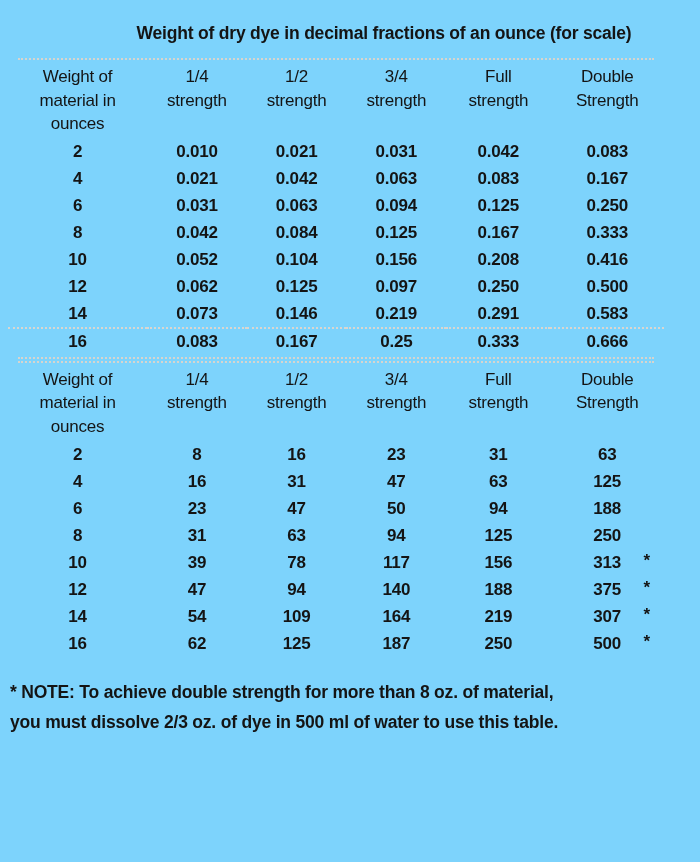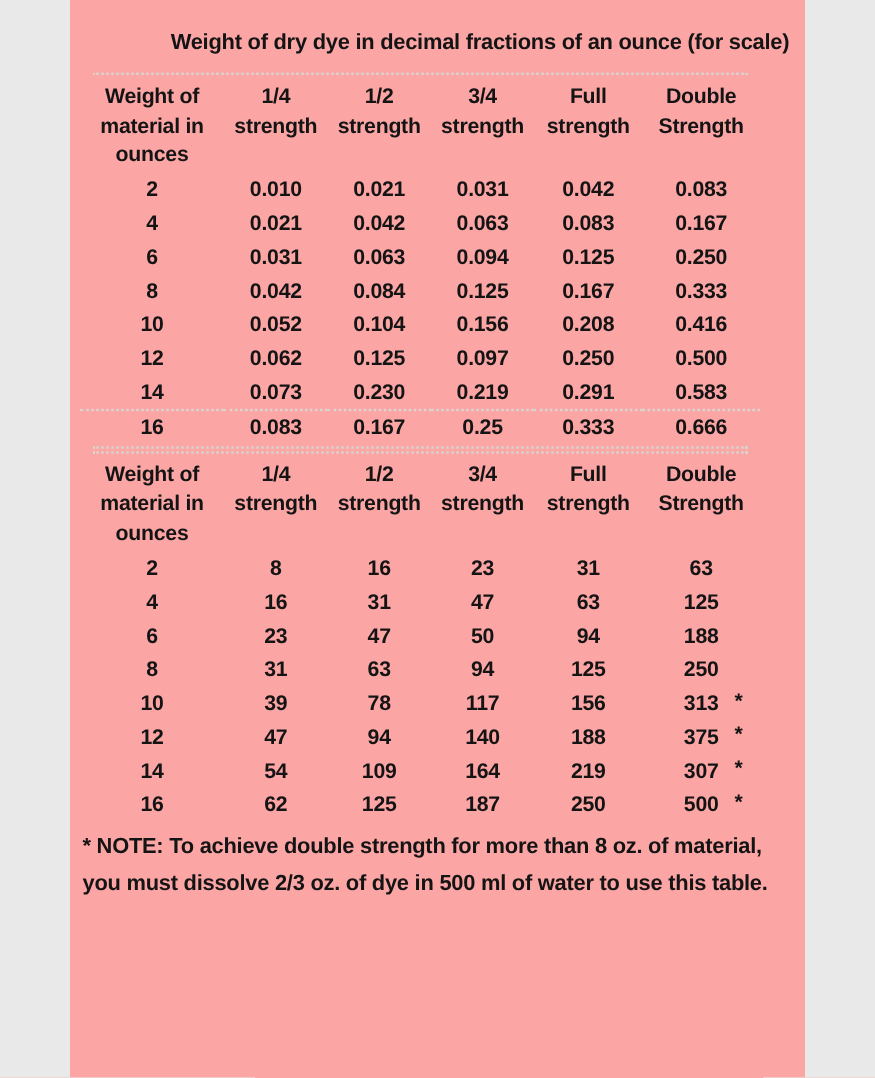--- a/index.html
+++ b/index.html
@@ -1,22 +1,22 @@
 <!DOCTYPE html>
 <html><head>
 <meta charset="utf-8">
 <style>
   * { margin: 0; padding: 0; box-sizing: border-box; }
   html, body { background: #e9e9e9; }
   .page {
     position: relative;
-    width: 588px;
+    width: 700px;
     height: 862px;
     margin: 0 auto;
-    background: #fca5a5;
+    background: #7dd3fc;
     color: #141414;
     font-family: "Liberation Sans", sans-serif;
     font-weight: bold;
     overflow: hidden;
   }
   .title1 {
     padding-top: 22px;
     padding-left: 68px;
     text-align: center;
     font-size: 17.5px;
@@ -52,39 +52,39 @@
   col.c5 { width: 15.9%; }
   col.c6 { width: 17.3%; }
   th {
     vertical-align: top;
     font-size: 17px;
     line-height: 23.5px;
     white-space: pre-line;
     padding-top: 5px;
     padding-bottom: 3px;
     letter-spacing: -0.2px;
-    font-weight: bold;
+    font-weight: normal;
   }
   td {
     position: relative;
     text-align: center;
     font-size: 17px;
     height: 27px;
     vertical-align: middle;
     letter-spacing: -0.2px;
   }
   tr.rule-top td { border-top: 2px dotted #d9d6d0; }
   .star {
     position: absolute;
     right: 14px;
     top: 2px;
     font-size: 17px;
   }
   .footnote {
-    margin-top: 4px;
+    margin-top: 20px;
     padding-left: 10px;
     font-size: 17.5px;
     line-height: 30px;
     letter-spacing: -0.2px;
   }
 </style>
 </head>
 <body>
 
 <div class="page">
@@ -164,21 +164,21 @@
             <td><span>12</span></td>
             <td><span>0.062</span></td>
             <td><span>0.125</span></td>
             <td><span>0.097</span></td>
             <td><span>0.250</span></td>
             <td><span>0.500</span></td>
           </tr>
           <tr>
             <td><span>14</span></td>
             <td><span>0.073</span></td>
-            <td><span>0.230</span></td>
+            <td><span>0.146</span></td>
             <td><span>0.219</span></td>
             <td><span>0.291</span></td>
             <td><span>0.583</span></td>
           </tr>
           <tr class="rule-top">
             <td><span>16</span></td>
             <td><span>0.083</span></td>
             <td><span>0.167</span></td>
             <td><span>0.25</span></td>
             <td><span>0.333</span></td>

